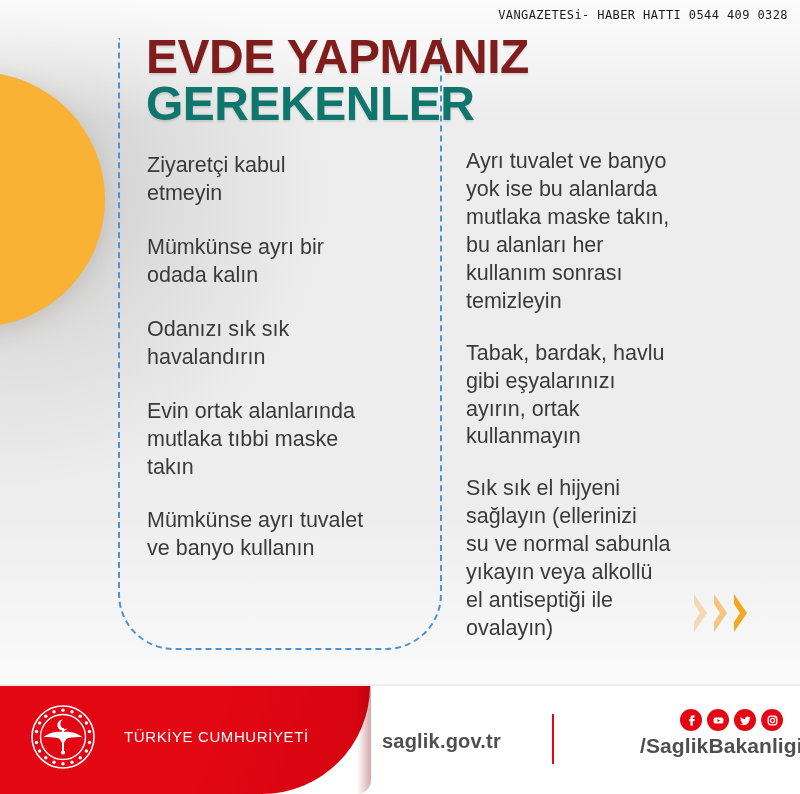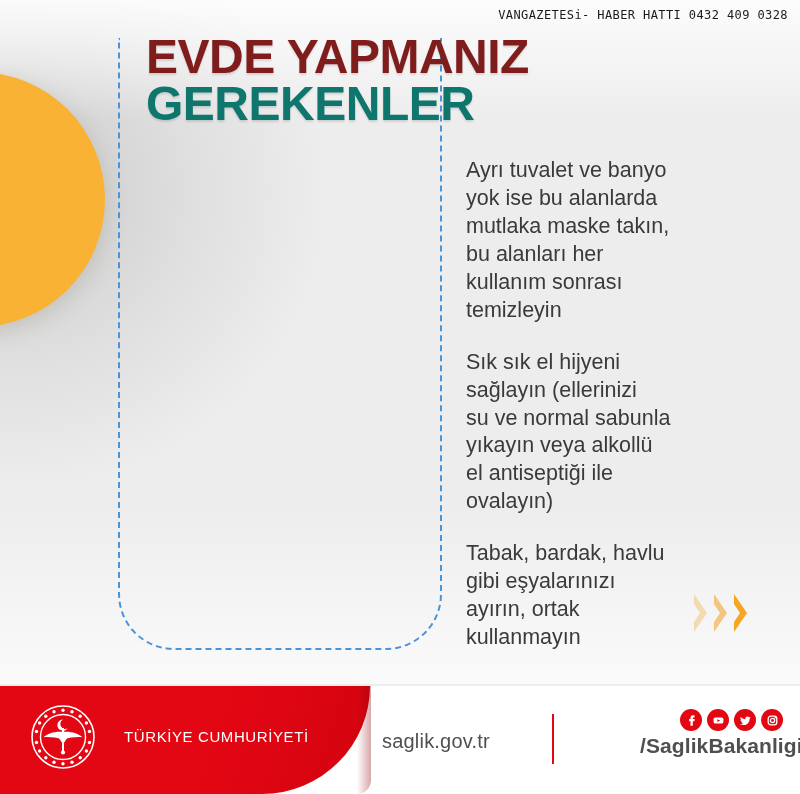--- a/index.html
+++ b/index.html
@@ -106,21 +106,21 @@
 
   
   .col {
     position: absolute;
     color: #3a3a3a;
     font-size: 21.5px;
     line-height: 1.30;
     font-weight: 500;
   }
   .col-left  { left: 147px; top: 152px; width: 278px; }
-  .col-right { left: 466px; top: 157px; width: 268px; }
+  .col-right { left: 466px; top: 148px; width: 268px; }
 
   .tip {
     margin: 0 0 26px 0;
     white-space: pre-line;
   }
   .col-right .tip { margin-bottom: 24px; }
   .tip:last-child { margin-bottom: 0; }
 
   
   .chevrons {
@@ -179,21 +179,21 @@
   }
   .ministry-text { color: #ffffff; line-height: 1.12; }
   .ministry-line1 { font-size: 15px; font-weight: 500; letter-spacing: 0.6px; }
   .ministry-line2 { font-size: 20px; font-weight: 800; letter-spacing: 1.1px; }
 
   .website {
     position: absolute;
     left: 382px;
     top: 44px;
     font-size: 20px;
-    font-weight: 400;
+    font-weight: 700;
     color: #4f4f4f;
     letter-spacing: 0.2px;
     z-index: 3;
   }
   .divider-vert {
     position: absolute;
     left: 552px;
     top: 28px;
     width: 2px;
     height: 50px;
@@ -233,51 +233,64 @@
 </head>
 <body>
 
 <div id="poster">
 
   <div class="bg-base"></div>
   <div class="bg-vignette-left"></div>
   <div class="bg-sheen-top"></div>
   <div class="bg-sheen-bottom"></div>
 
-  <div class="ticker">VANGAZETESi- HABER HATTI 0432 409 0328</div>
+  <div class="ticker">VANGAZETESi- HABER HATTI 0544 409 0328</div>
 
   <div class="orange-circle">
     
   </div>
 
   <div class="dashed-frame"></div>
 
   <div class="title-block">
     <span class="title-line title-line-1">EVDE YAPMANIZ</span>
     <span class="title-line title-line-2">GEREKENLER</span>
   </div>
 
+  <div class="col col-left">
+    <p class="tip">Ziyaretçi kabul
+etmeyin</p>
+    <p class="tip">Mümkünse ayrı bir
+odada kalın</p>
+    <p class="tip">Odanızı sık sık
+havalandırın</p>
+    <p class="tip">Evin ortak alanlarında
+mutlaka tıbbi maske
+takın</p>
+    <p class="tip">Mümkünse ayrı tuvalet
+ve banyo kullanın</p>
+  </div>
 
   <div class="col col-right">
     <p class="tip">Ayrı tuvalet ve banyo
 yok ise bu alanlarda
 mutlaka maske takın,
 bu alanları her
 kullanım sonrası
 temizleyin</p>
+    <p class="tip">Tabak, bardak, havlu
+gibi eşyalarınızı
+ayırın, ortak
+kullanmayın</p>
     <p class="tip">Sık sık el hijyeni
 sağlayın (ellerinizi
 su ve normal sabunla
 yıkayın veya alkollü
 el antiseptiği ile
 ovalayın)</p>
-    <p class="tip">Tabak, bardak, havlu
-gibi eşyalarınızı
-ayırın, ortak
-kullanmayın</p>
   </div>
 
   <div class="chevrons">
     <svg class="chevron chev-1" viewBox="0 0 17 42">
       <path d="M2 2 L15 21 L2 40 L2 30 L8 21 L2 12 Z" fill="#f2a93b"></path>
     </svg>
     <svg class="chevron chev-2" viewBox="0 0 17 42">
       <path d="M2 2 L15 21 L2 40 L2 30 L8 21 L2 12 Z" fill="#f2a93b"></path>
     </svg>
     <svg class="chevron chev-3" viewBox="0 0 17 42">

